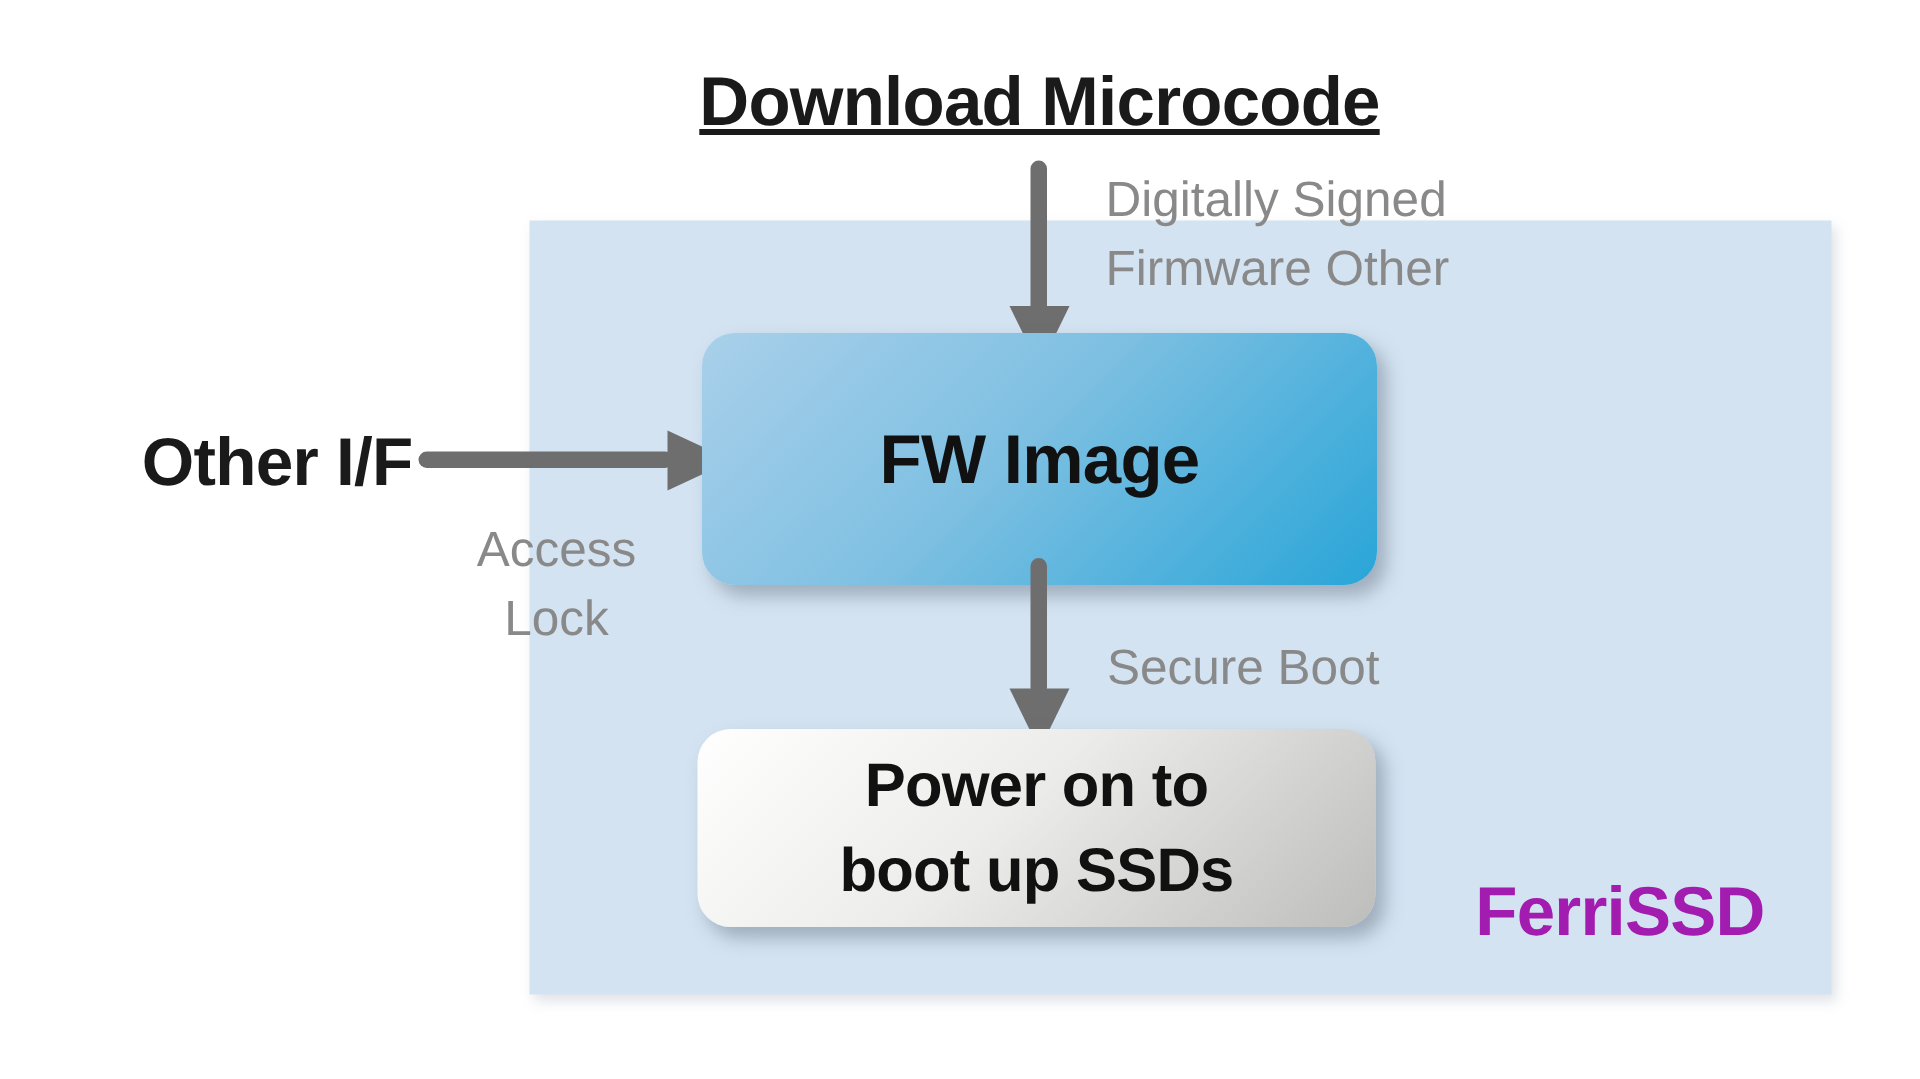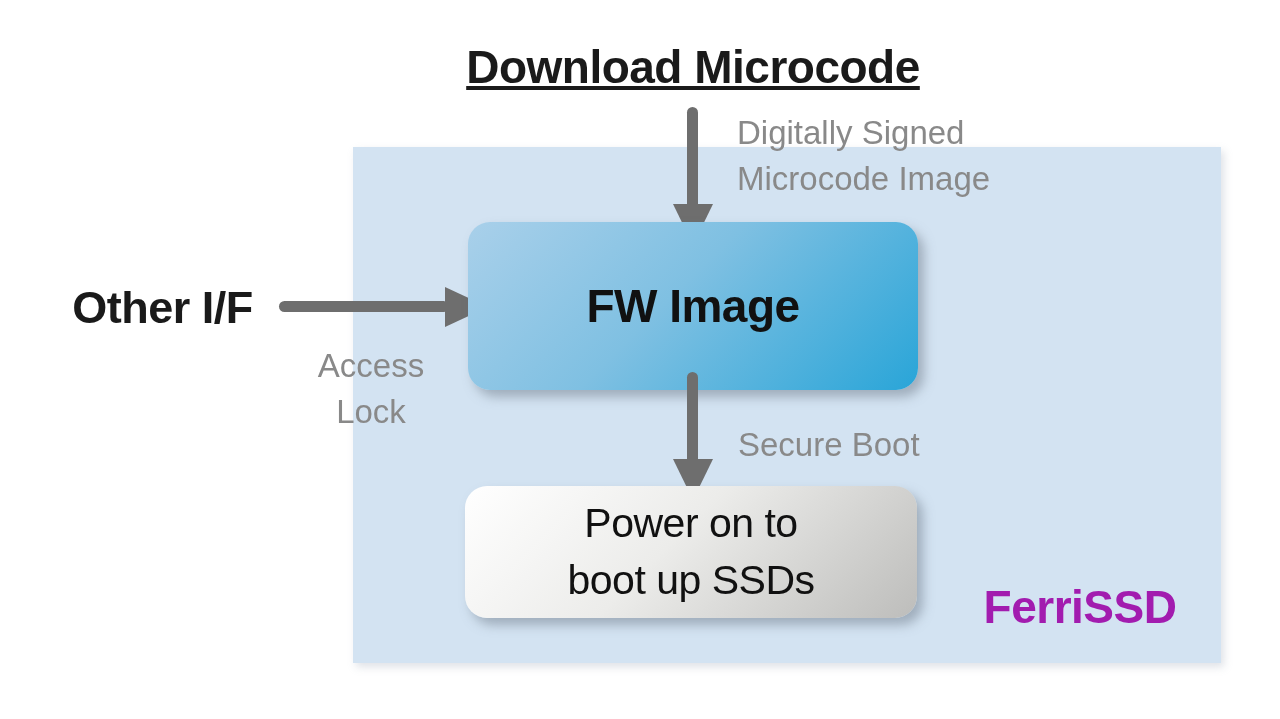--- a/index.html
+++ b/index.html
@@ -64,21 +64,21 @@
   }
   .power-box {
     left: 465px;
     top: 486px;
     width: 452px;
     height: 132px;
     background: linear-gradient(135deg, #ffffff 0%, #ececea 45%, #bdbdbb 100%);
   }
   .power-box .node-label {
     font-size: 41px;
-    font-weight: normal;
+    font-weight: bold;
     color: #111111;
     line-height: 1.38;
     letter-spacing: -0.5px;
   }
 
   
   .arrow-shaft-v {
     position: absolute;
     width: 11px;
     background: #6e6e6e;
@@ -119,21 +119,21 @@
     color: #1a1a1a;
     letter-spacing: -0.5px;
     white-space: nowrap;
     text-decoration: underline;
   }
   .side-label {
     position: absolute;
     left: 50px;
     top: 282px;
     width: 225px;
-    text-align: center;
+    text-align: right;
     font-size: 45px;
     font-weight: bold;
     color: #1a1a1a;
     letter-spacing: -0.5px;
     white-space: nowrap;
   }
   .gray-label {
     font-size: 33px;
     color: #898989;
     line-height: 1.40;
@@ -167,21 +167,21 @@
 
   <div class="ssd-panel"></div>
 
   <div class="title-label">Download Microcode</div>
 
   <div class="arrow-shaft-v" style="left:687px; top:107px; height:102px;"></div>
   <div class="arrow-head-down" style="left:673px; top:204px;"></div>
 
   <div class="gray-label signed-label">
     <div>Digitally Signed</div>
-    <div>Microcode Image</div>
+    <div>Firmware Other</div>
   </div>
 
   <div class="side-label">Other I/F</div>
 
   <div class="arrow-shaft-h" style="left:279px; top:301px; width:170px;"></div>
   <div class="arrow-head-right" style="left:445px; top:287px;"></div>
 
   <div class="gray-label access-label">
     <div>Access</div>
     <div>Lock</div>

